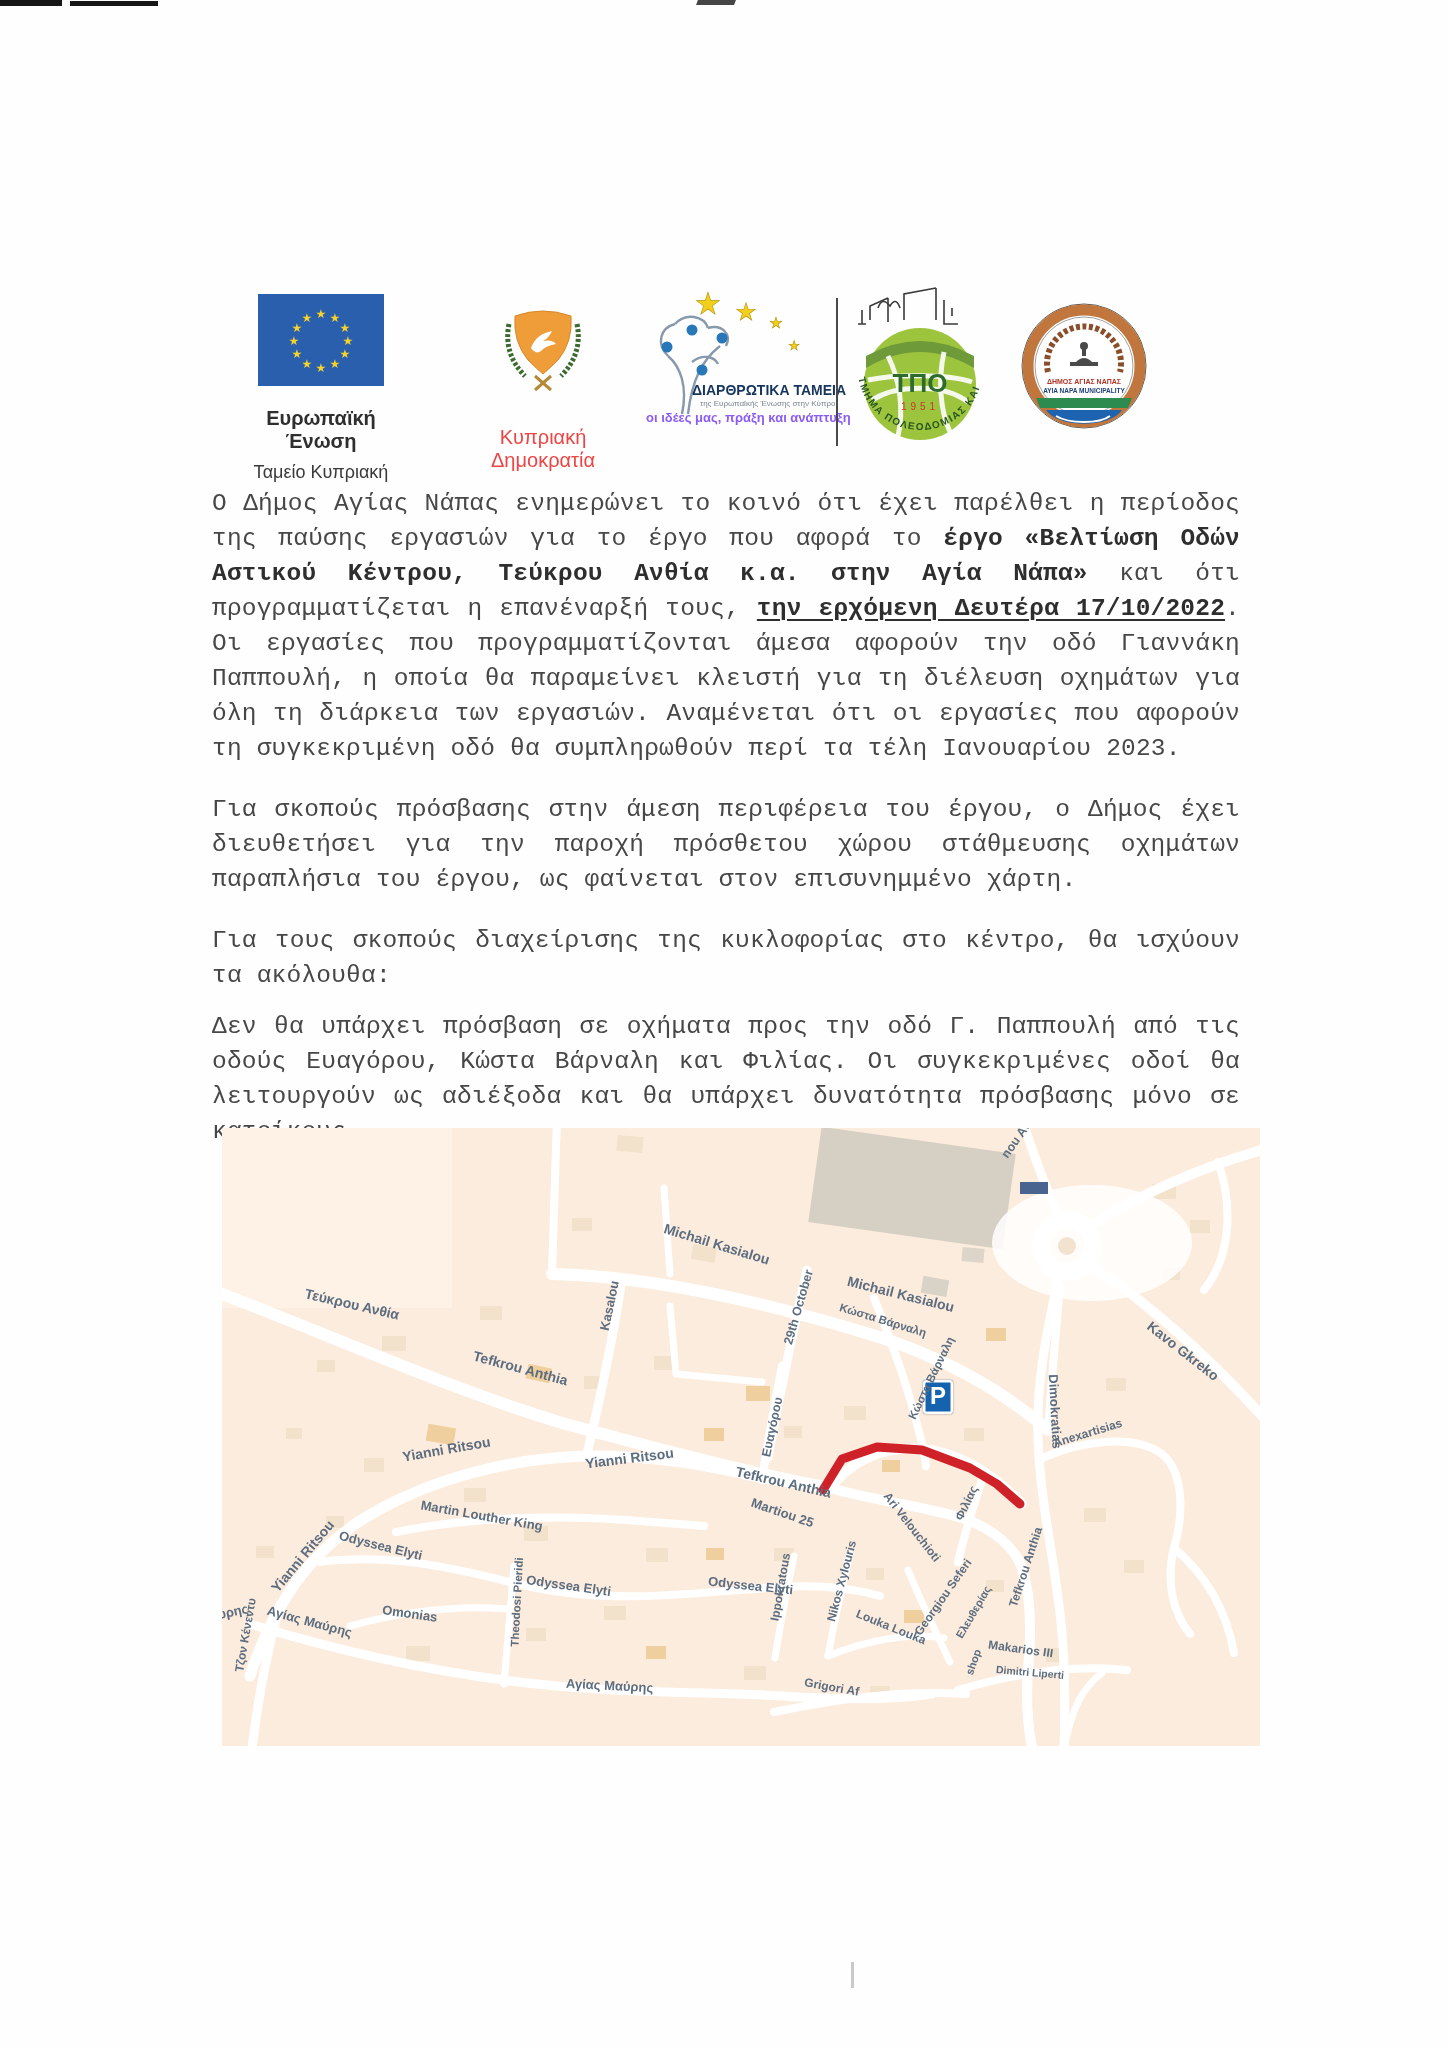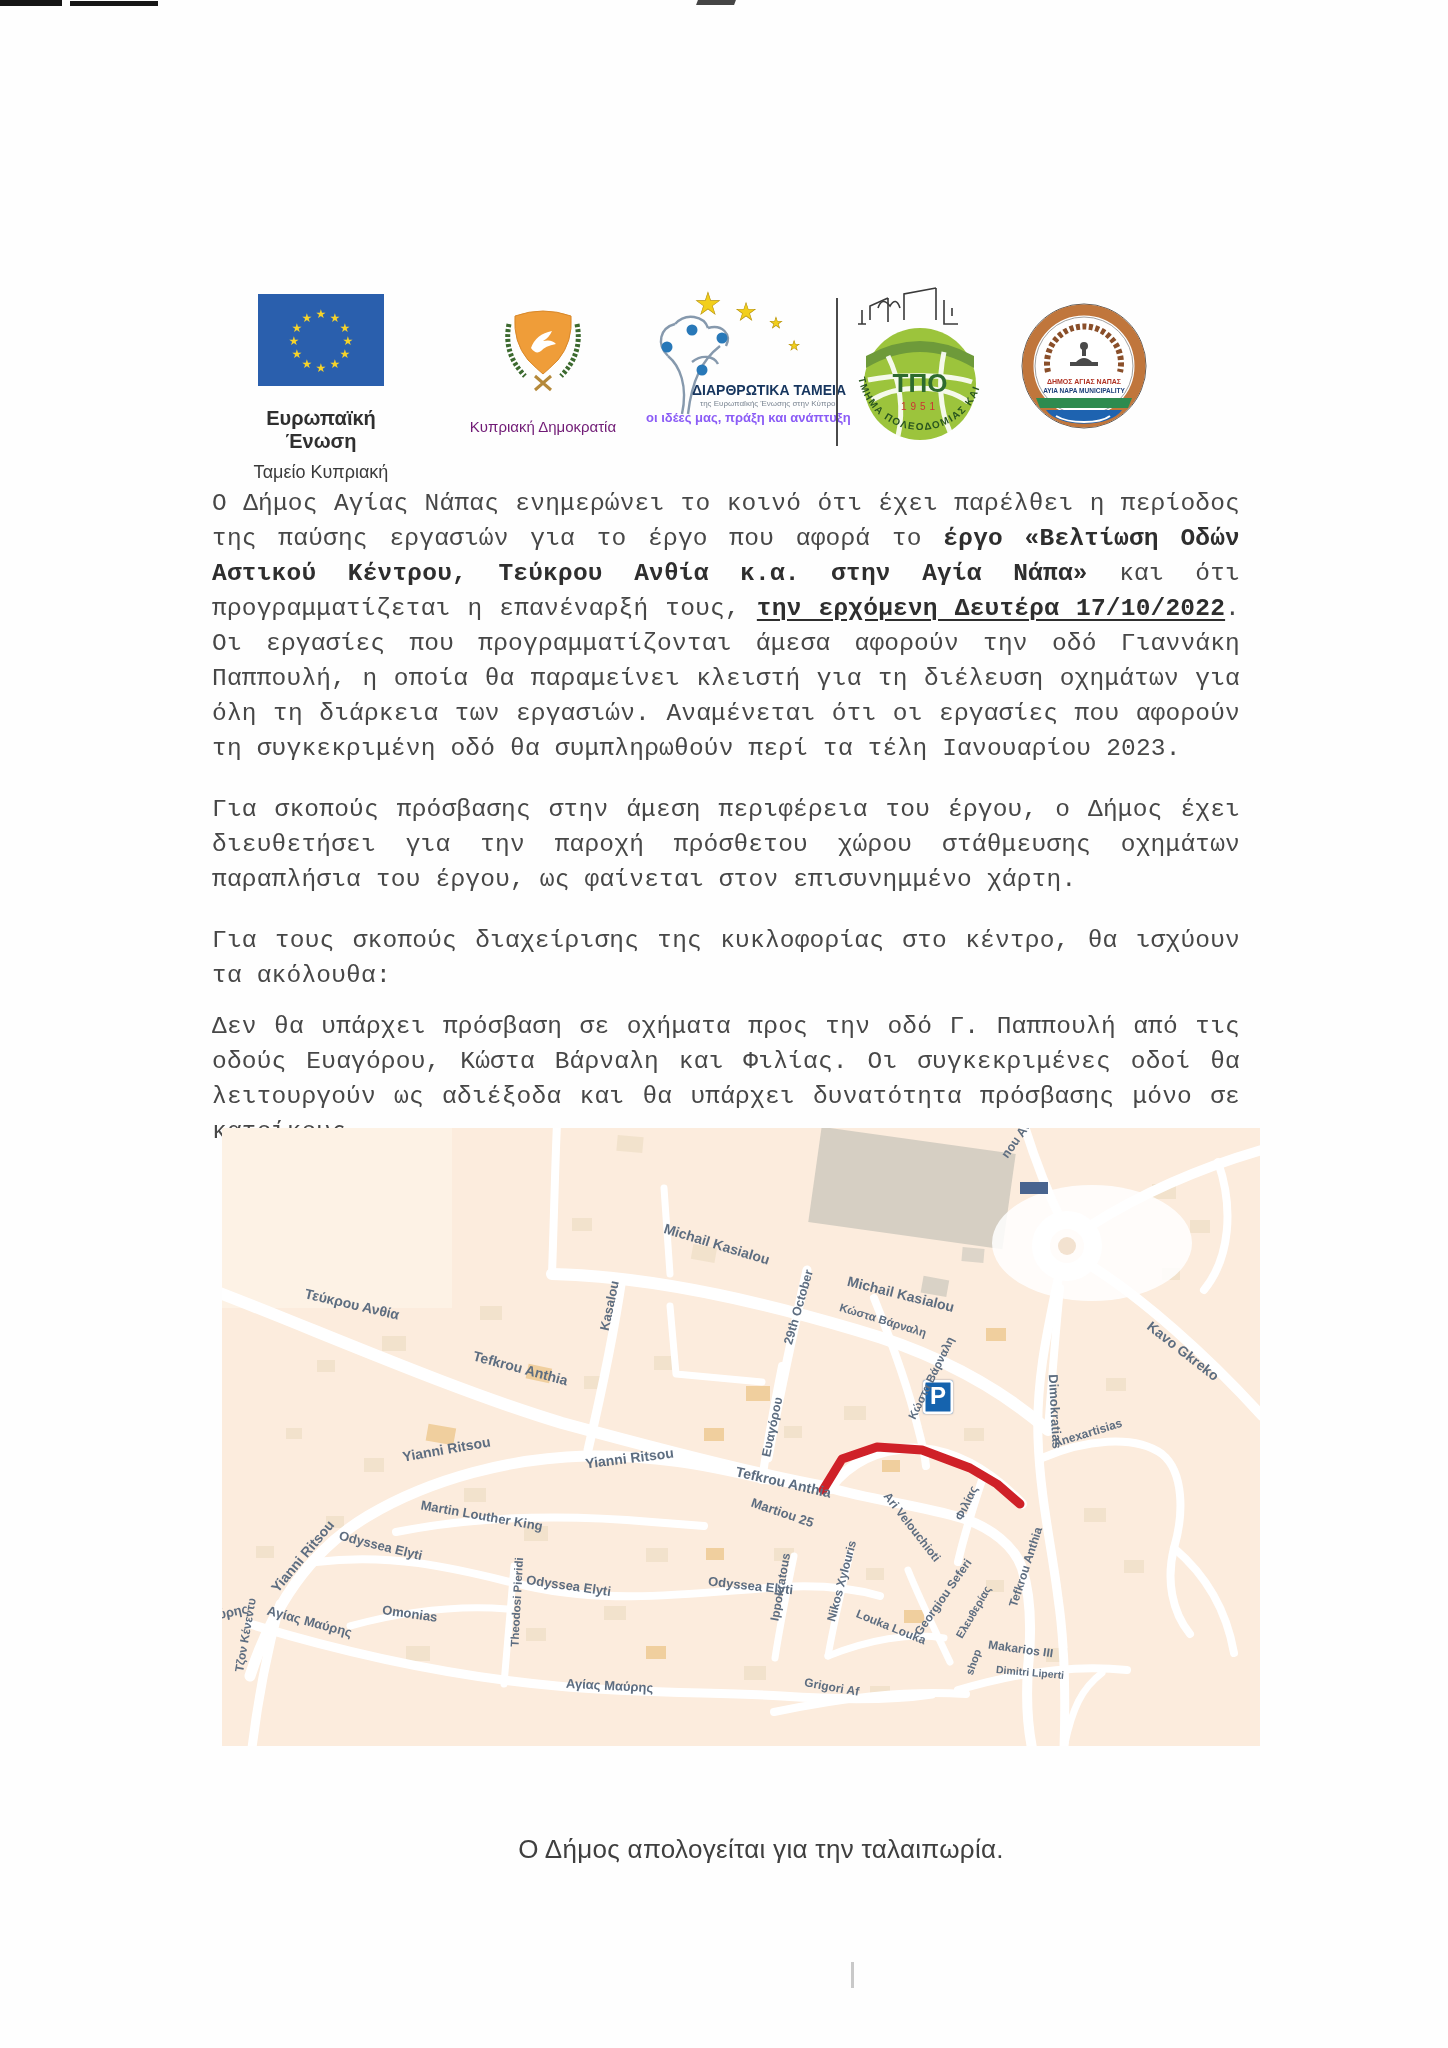--- a/index.html
+++ b/index.html
@@ -66,21 +66,21 @@
   </div>
 
   <div class="logo-block" style="left:468px;top:308px;width:150px;">
     <svg width="92" height="90" viewBox="0 0 92 90">
       <path d="M 12,16 Q 6,46 28,68" fill="none" stroke="#3c6a2f" stroke-width="5" stroke-dasharray="3,2"></path>
       <path d="M 80,16 Q 86,46 64,68" fill="none" stroke="#3c6a2f" stroke-width="5" stroke-dasharray="3,2"></path>
       <path d="M 18,8 Q 46,-2 74,8 Q 76,34 61,52 Q 52,61 46,66 Q 40,61 31,52 Q 16,34 18,8 Z" fill="#ef9d39" stroke="#d8882a"></path>
       <path d="M 34,40 q 5,-14 21,-17 q -3,7 -9,10 q 9,-2 13,3 q -11,2 -15,7 q -5,4 -10,-3 Z" fill="#ffffff"></path>
       <path d="M 38,68 L 54,82 M 54,68 L 38,82" stroke="#b5893a" stroke-width="3" fill="none"></path>
     </svg>
-    <div class="cap2" style="font-size:15px;margin-top:16px;color:#701a75;">Κυπριακή Δημοκρατία</div>
+    <div class="cap2" style="font-size:20px;margin-top:24px;color:#ef4444;">Κυπριακή Δημοκρατία</div>
   </div>
 
   <div style="position:absolute;left:630px;top:284px;width:214px;height:150px;">
     <svg width="214" height="150" viewBox="0 0 214 150" style="position:absolute;left:0;top:0;">
       <g fill="#f2cf1b" stroke="#b89410" stroke-width=".6" text-anchor="middle" font-family="DejaVu Sans, sans-serif">
         <text x="78" y="30" font-size="30">★</text>
         <text x="116" y="36" font-size="24">★</text>
         <text x="146" y="44" font-size="15">★</text>
         <text x="164" y="66" font-size="13">★</text>
       </g>
@@ -299,15 +299,14 @@
         <div class="mlabel" style="left: 632px; top: 492px; font-size: 12px; transform: rotate(22deg);">Louka Louka</div>
         <div class="mlabel" style="left: 676px; top: 462px; font-size: 12px; transform: rotate(-55deg);">Georgiou Seferi</div>
         <div class="mlabel" style="left: 722px; top: 478px; font-size: 11px; transform: rotate(-60deg);">Ελευθερίας</div>
         <div class="mlabel" style="left: 582px; top: 552px; font-size: 12px; transform: rotate(10deg);">Grigori Af</div>
         <div class="mlabel" style="left: 766px; top: 514px; font-size: 12px; transform: rotate(8deg);">Makarios III</div>
         <div class="mlabel" style="left: 774px; top: 538px; font-size: 10.5px; transform: rotate(5deg);">Dimitri Liperti</div>
         <div class="mlabel" style="left: 738px; top: 528px; font-size: 11px; transform: rotate(-70deg);">shop</div>
       </div>
   </div>
 
-  <div id="closing">Ο Δήμος απολογείται για την ταλαιπωρία.</div>
 
 </div>
 
 </body></html>

